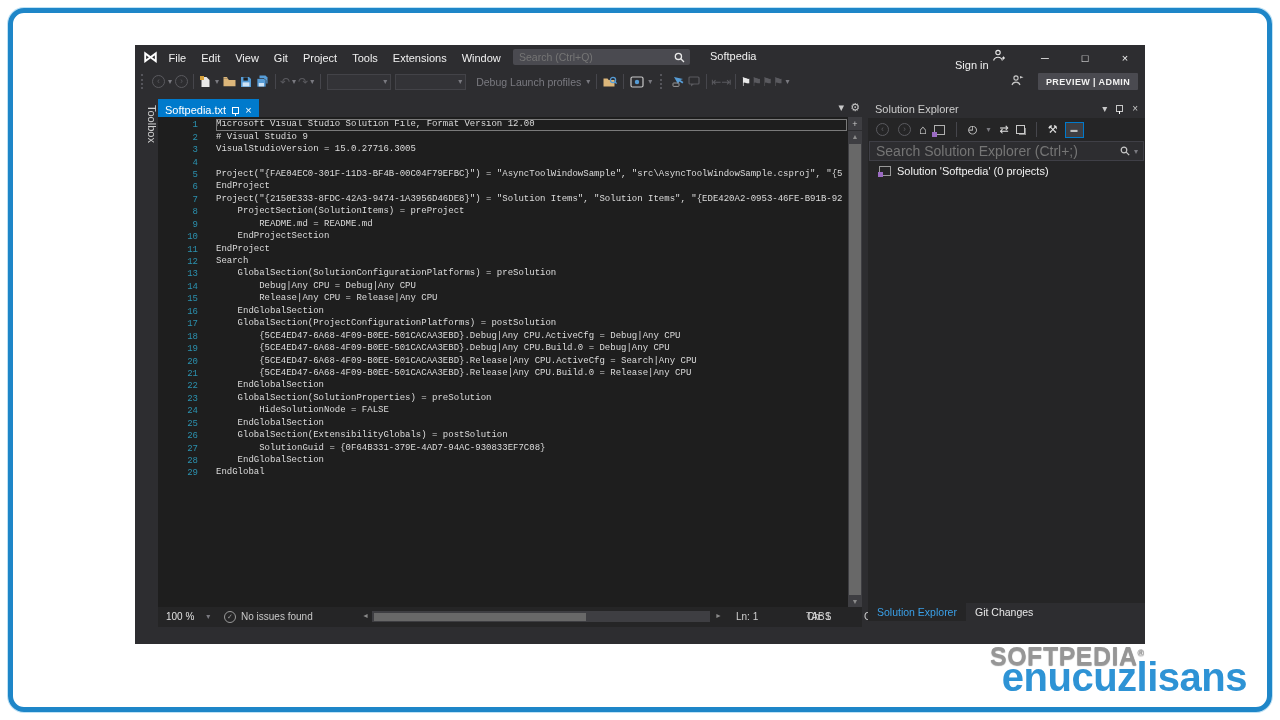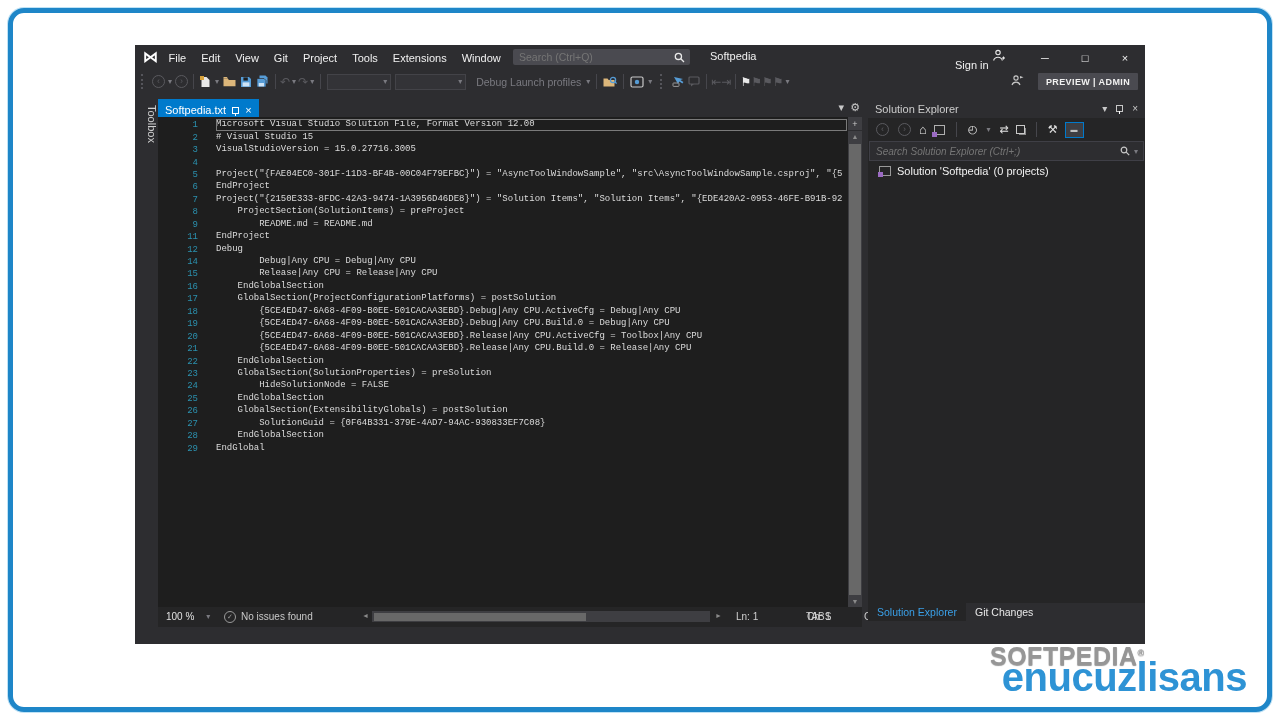--- a/index.html
+++ b/index.html
@@ -97,21 +97,21 @@
   .se-glyph{font-size:11px;color:#E0E0E0;line-height:1;}
   .dbl-square{width:7px;height:7px;border:1px solid #C8C8C8;box-shadow:2px 2px 0 -1px #8A8A8A;}
   .purple-pages{width:9px;height:8px;border:1px solid #B0B0B0;position:relative;}
   .purple-pages:after{content:"";position:absolute;left:-3px;bottom:-3px;width:5px;height:5px;
                       background:#9B6BC3;}
   .se-toggle{width:17px;height:14px;border:1px solid #007ACC;background:#3E3E42;display:flex;
              align-items:center;justify-content:center;color:#C0C0C0;font-size:7px;}
   .se-search{margin:0 1px;height:18px;background:#2D2D30;border:1px solid #3F3F46;display:flex;
              align-items:center;}
   .se-search input{flex:1;background:transparent;border:none;outline:none;color:#7F7F7F;
-                   font-size:10px;padding:0 6px;font-family:"Liberation Sans",sans-serif;font-style:italic;}
+                   font-size:14px;padding:0 6px;font-family:"Liberation Sans",sans-serif;}
   .se-search .mag{color:#C8C8C8;margin-right:3px;display:flex;align-items:center;gap:2px;}
   .se-tree-row{height:17px;display:flex;align-items:center;gap:6px;padding-left:11px;
                font-size:11px;color:#F1F1F1;margin-top:1px;}
   .sln-icon{width:10px;height:8px;border:1px solid #9A9A9A;position:relative;background:#252526;}
   .sln-icon:after{content:"";position:absolute;left:-2px;bottom:-2px;width:5px;height:5px;
                   background:#9B6BC3;}
   .se-tabs{position:absolute;left:0;bottom:0;width:100%;height:18px;background:#2D2D30;
            display:flex;align-items:stretch;}
   .se-tab{padding:0 9px;display:flex;align-items:center;font-size:10.5px;color:#E8E8E8;}
   .se-tab.active{background:#252526;color:#3AA0E8;}
@@ -287,37 +287,39 @@
         </span>
         <span class="tabbar-right">
           <span>▾</span>
           <span>⚙</span>
         </span>
       </div>
 
       <div class="editor-body">
         <div class="lines">
             <div class="line current"><span class="ln">1</span><span class="code">Microsoft Visual Studio Solution File, Format Version 12.00</span></div>
-            <div class="line"><span class="ln">2</span><span class="code"># Visual Studio 15</span></div>
+            <div class="line"><span class="ln">2</span><span class="code"># Visual Studio 9</span></div>
             <div class="line"><span class="ln">3</span><span class="code">VisualStudioVersion = 15.0.27716.3005</span></div>
             <div class="line"><span class="ln">4</span></div>
             <div class="line"><span class="ln">5</span><span class="code">Project("{FAE04EC0-301F-11D3-BF4B-00C04F79EFBC}") = "AsyncToolWindowSample", "src\AsyncToolWindowSample.csproj", "{5</span></div>
             <div class="line"><span class="ln">6</span><span class="code">EndProject</span></div>
             <div class="line"><span class="ln">7</span><span class="code">Project("{2150E333-8FDC-42A3-9474-1A3956D46DE8}") = "Solution Items", "Solution Items", "{EDE420A2-0953-46FE-B91B-92</span></div>
             <div class="line"><span class="ln">8</span><span class="code">    ProjectSection(SolutionItems) = preProject</span></div>
             <div class="line"><span class="ln">9</span><span class="code">        README.md = README.md</span></div>
+            <div class="line"><span class="ln">10</span><span class="code">    EndProjectSection</span></div>
             <div class="line"><span class="ln">11</span><span class="code">EndProject</span></div>
-            <div class="line"><span class="ln">12</span><span class="code">Debug</span></div>
+            <div class="line"><span class="ln">12</span><span class="code">Search</span></div>
+            <div class="line"><span class="ln">13</span><span class="code">    GlobalSection(SolutionConfigurationPlatforms) = preSolution</span></div>
             <div class="line"><span class="ln">14</span><span class="code">        Debug|Any CPU = Debug|Any CPU</span></div>
             <div class="line"><span class="ln">15</span><span class="code">        Release|Any CPU = Release|Any CPU</span></div>
             <div class="line"><span class="ln">16</span><span class="code">    EndGlobalSection</span></div>
             <div class="line"><span class="ln">17</span><span class="code">    GlobalSection(ProjectConfigurationPlatforms) = postSolution</span></div>
             <div class="line"><span class="ln">18</span><span class="code">        {5CE4ED47-6A68-4F09-B0EE-501CACAA3EBD}.Debug|Any CPU.ActiveCfg = Debug|Any CPU</span></div>
             <div class="line"><span class="ln">19</span><span class="code">        {5CE4ED47-6A68-4F09-B0EE-501CACAA3EBD}.Debug|Any CPU.Build.0 = Debug|Any CPU</span></div>
-            <div class="line"><span class="ln">20</span><span class="code">        {5CE4ED47-6A68-4F09-B0EE-501CACAA3EBD}.Release|Any CPU.ActiveCfg = Toolbox|Any CPU</span></div>
+            <div class="line"><span class="ln">20</span><span class="code">        {5CE4ED47-6A68-4F09-B0EE-501CACAA3EBD}.Release|Any CPU.ActiveCfg = Search|Any CPU</span></div>
             <div class="line"><span class="ln">21</span><span class="code">        {5CE4ED47-6A68-4F09-B0EE-501CACAA3EBD}.Release|Any CPU.Build.0 = Release|Any CPU</span></div>
             <div class="line"><span class="ln">22</span><span class="code">    EndGlobalSection</span></div>
             <div class="line"><span class="ln">23</span><span class="code">    GlobalSection(SolutionProperties) = preSolution</span></div>
             <div class="line"><span class="ln">24</span><span class="code">        HideSolutionNode = FALSE</span></div>
             <div class="line"><span class="ln">25</span><span class="code">    EndGlobalSection</span></div>
             <div class="line"><span class="ln">26</span><span class="code">    GlobalSection(ExtensibilityGlobals) = postSolution</span></div>
             <div class="line"><span class="ln">27</span><span class="code">        SolutionGuid = {0F64B331-379E-4AD7-94AC-930833EF7C08}</span></div>
             <div class="line"><span class="ln">28</span><span class="code">    EndGlobalSection</span></div>
             <div class="line"><span class="ln">29</span><span class="code">EndGlobal</span></div>
           </div>

